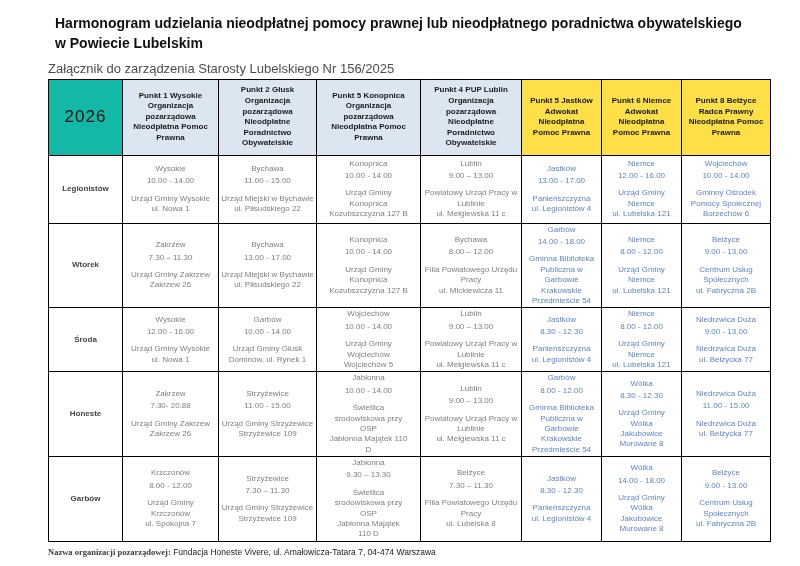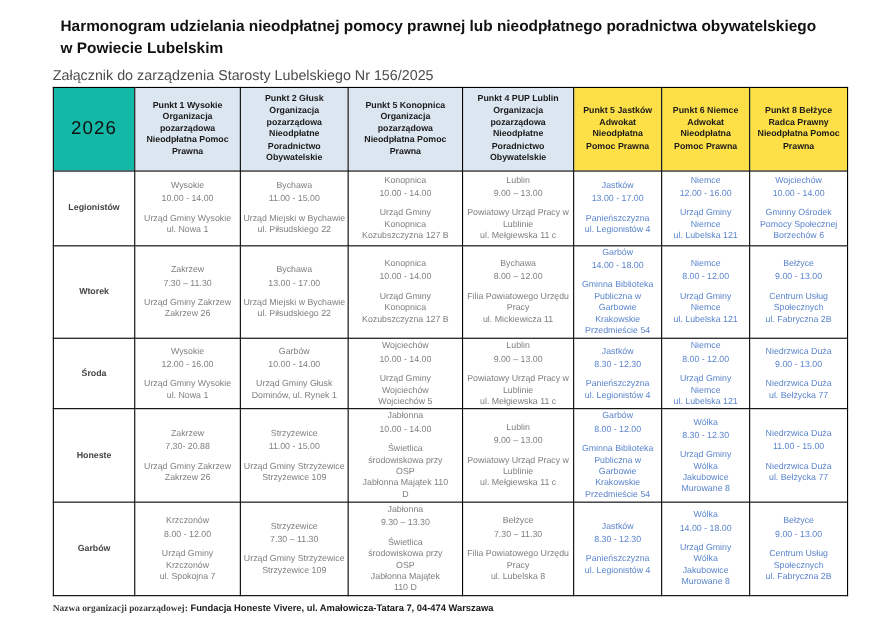--- a/index.html
+++ b/index.html
@@ -87,21 +87,21 @@
   .footer-line {
     margin: 5px 0 0 48px;
     font-size: 8.5px;
   }
   .footer-label {
     font-family: "Liberation Serif", serif;
     color: #3c3c3c;
     font-weight: bold;
   }
   .footer-value {
-    font-weight: bold;
+    font-weight: normal;
     color: #1a1a1a;
   }
 </style>
 </head>
 <body>
 
 <div class="page-title">Harmonogram udzielania nieodpłatnej pomocy prawnej lub nieodpłatnego poradnictwa obywatelskiego w Powiecie Lubelskim</div>
 <div class="attachment-note">Załącznik do zarządzenia Starosty Lubelskiego Nr 156/2025</div>
 
 <table class="schedule">

